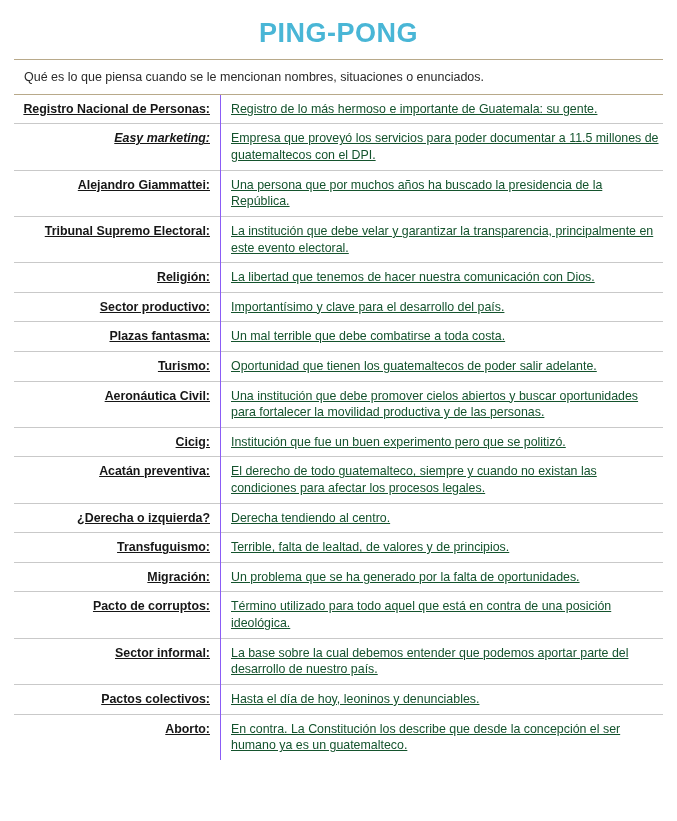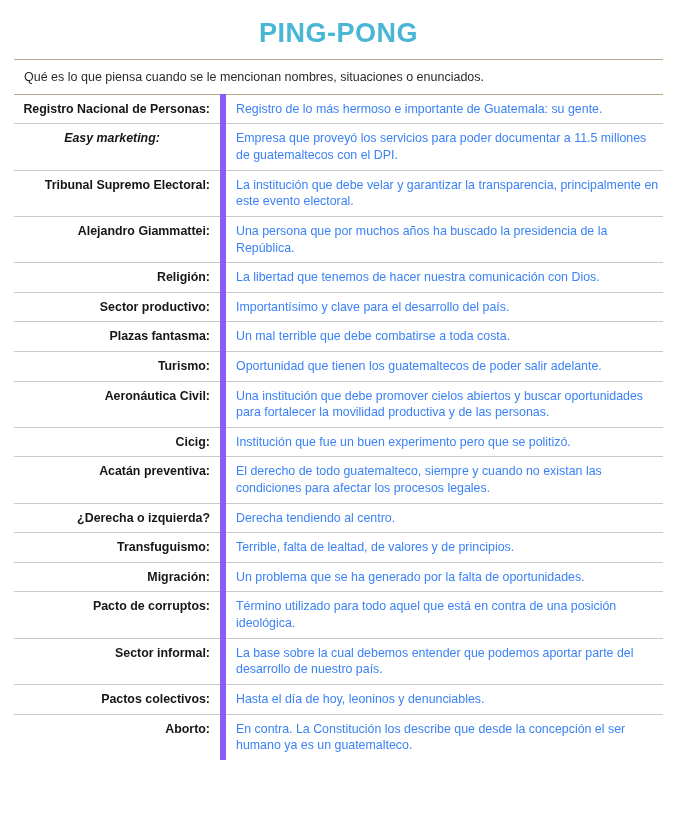--- a/index.html
+++ b/index.html
@@ -43,43 +43,43 @@
   }
   .qa-table {
     width: 100%;
     border-collapse: collapse;
     table-layout: fixed;
   }
   .qa-row > td {
     vertical-align: top;
     padding: 6px 0 6px 0;
     border-top: 1px solid #c9c9c9;
+    text-decoration: underline;
   }
   .qa-row:first-child > td {
     border-top: 1px solid #b8a98a;
   }
   .q-cell {
     width: 196px;
     text-align: right;
     font-weight: bold;
     font-size: 12.4px;
     line-height: 1.32;
     padding-right: 10px !important;
     color: #161616;
   }
   .q-cell.italic {
     font-style: italic;
-    text-align: center;
   }
   .a-cell {
-    border-left: 6px solid #8b5cf6;
+    border-left: 1px solid #8b5cf6;
     padding-left: 10px !important;
     font-size: 12.4px;
     line-height: 1.34;
-    color: #3b82f6;
+    color: #14532d;
   }
 </style>
 </head>
 <body>
 
 <div class="page">
 
   <div class="title">PING-PONG</div>
 
   <div class="rule"></div>
@@ -90,26 +90,26 @@
     <tbody>
         <tr class="qa-row">
           <td class="q-cell">Registro Nacional de Personas:</td>
           <td class="a-cell">Registro de lo más hermoso e importante de Guatemala: su gente.</td>
         </tr>
         <tr class="qa-row">
           <td class="q-cell italic">Easy marketing:</td>
           <td class="a-cell">Empresa que proveyó los servicios para poder documentar a 11.5 millones de guatemaltecos con el DPI.</td>
         </tr>
         <tr class="qa-row">
+          <td class="q-cell">Alejandro Giammattei:</td>
+          <td class="a-cell">Una persona que por muchos años ha buscado la presidencia de la República.</td>
+        </tr>
+        <tr class="qa-row">
           <td class="q-cell">Tribunal Supremo Electoral:</td>
           <td class="a-cell">La institución que debe velar y garantizar la transparencia, principalmente en este evento electoral.</td>
-        </tr>
-        <tr class="qa-row">
-          <td class="q-cell">Alejandro Giammattei:</td>
-          <td class="a-cell">Una persona que por muchos años ha buscado la presidencia de la República.</td>
         </tr>
         <tr class="qa-row">
           <td class="q-cell">Religión:</td>
           <td class="a-cell">La libertad que tenemos de hacer nuestra comunicación con Dios.</td>
         </tr>
         <tr class="qa-row">
           <td class="q-cell">Sector productivo:</td>
           <td class="a-cell">Importantísimo y clave para el desarrollo del país.</td>
         </tr>
         <tr class="qa-row">

